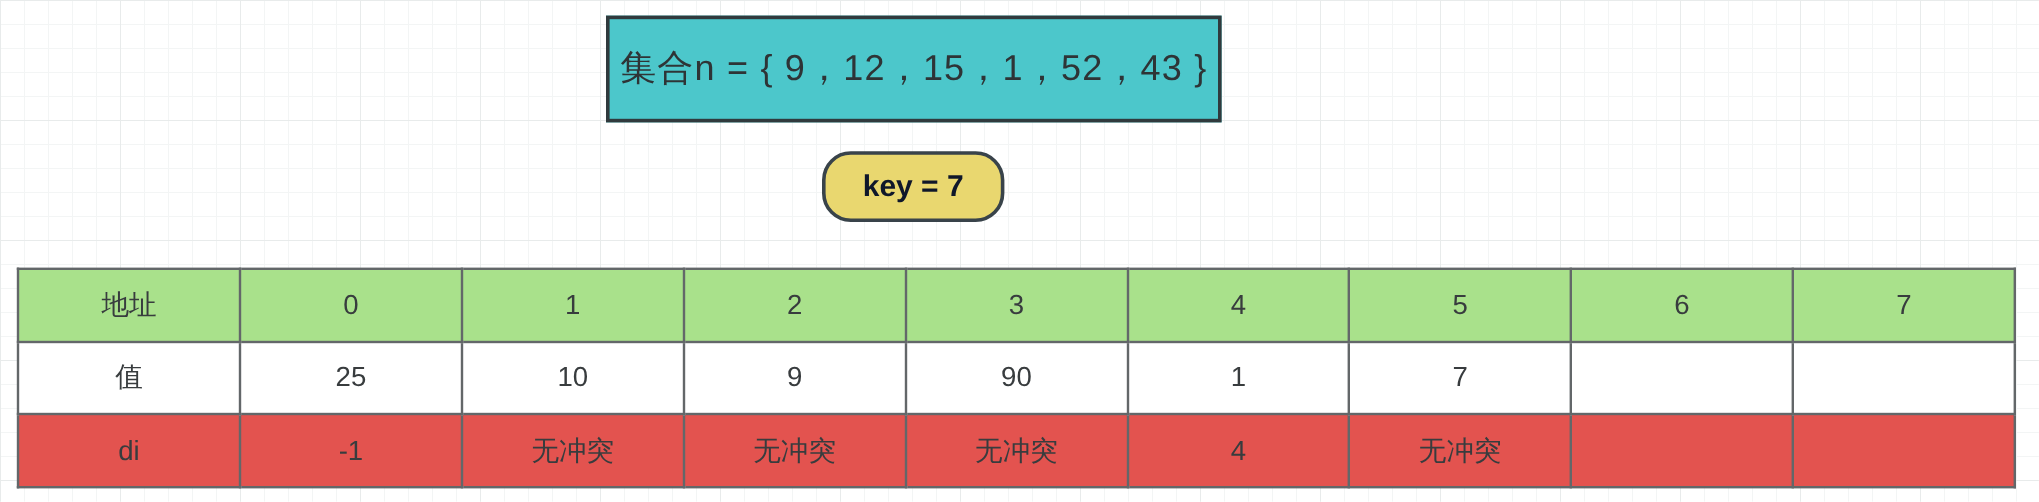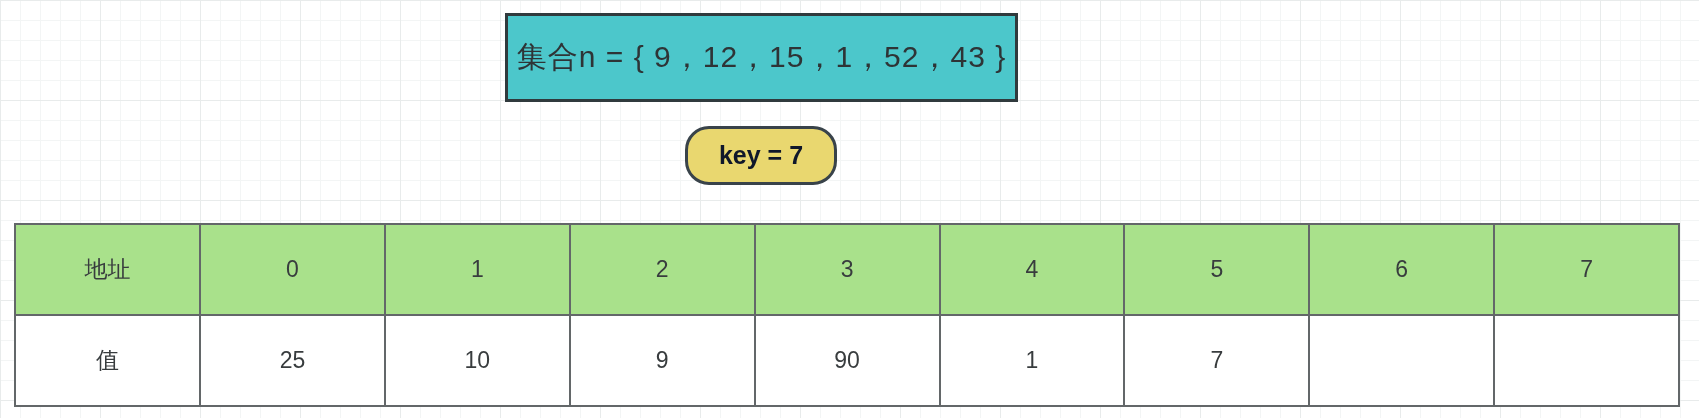--- a/index.html
+++ b/index.html
@@ -92,16 +92,27 @@
         <td>值</td>
         <td>25</td>
         <td>10</td>
         <td>9</td>
         <td>90</td>
         <td>1</td>
         <td>7</td>
         <td></td>
         <td></td>
       </tr>
+      <tr class="row-di">
+        <td>di</td>
+        <td>-1</td>
+        <td>无冲突</td>
+        <td>无冲突</td>
+        <td>无冲突</td>
+        <td>4</td>
+        <td>无冲突</td>
+        <td></td>
+        <td></td>
+      </tr>
     </tbody>
   </table>
 
 </div>
 
 </body></html>

